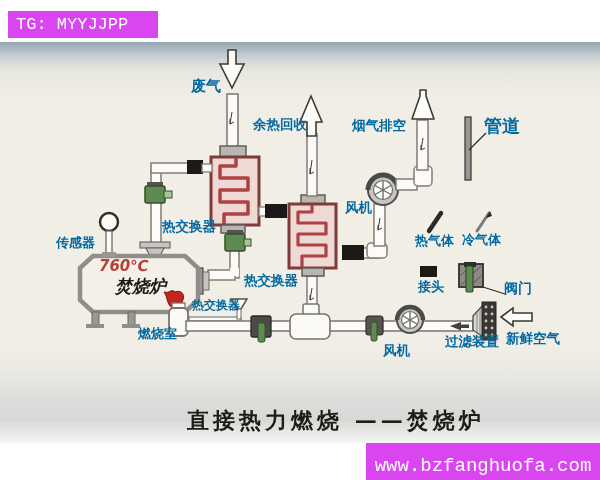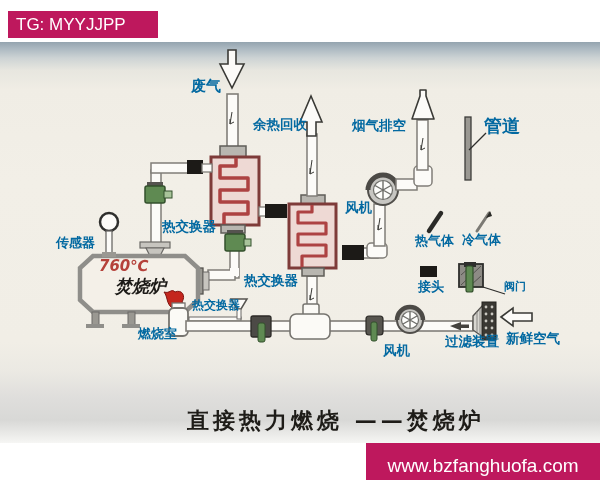--- a/index.html
+++ b/index.html
@@ -1,22 +1,22 @@
 <!DOCTYPE html>
 <html><head>
 <meta charset="utf-8">
 <style>
   html,body{margin:0;padding:0;background:#ffffff;width:600px;height:480px;overflow:hidden;}
   #stage{position:relative;width:600px;height:480px;font-family:"DejaVu Sans",sans-serif;}
   
   .photo{position:absolute;left:0;top:42px;width:600px;height:401px;
     background:linear-gradient(180deg,#94a4af 0px,#aab7c0 6px,#cdd3d4 16px,#e7e6df 28px,
       #f0ede5 48px,#f2efe7 140px,#f1eee6 300px,#ebe9e3 330px,#dfdedc 355px,#d8d8d6 378px,#eeeeec 395px,#f6f6f4 401px);}
-  .banner{position:absolute;background:#be185d;color:#ffffff;display:flex;align-items:center;
-    font-family:Liberation Sans, sans-serif;}
+  .banner{position:absolute;background:#d946ef;color:#ffffff;display:flex;align-items:center;
+    font-family:Liberation Mono, monospace;}
   .banner.top{left:8px;top:11px;width:142px;height:27px;font-size:17px;padding-left:8px;}
   .banner.bottom{left:366px;top:443px;width:234px;height:46px;font-size:19px;justify-content:center;}
   svg{position:absolute;left:0;top:0;}
   .lbl{position:absolute;font-weight:bold;color:#0369a1;font-size:13px;line-height:1;white-space:nowrap;}
   .lbl.red{color:#b5413a;font-style:italic;}
   .lbl.big{font-size:17px;font-style:italic;color:#1c1a17;}
   .caption{position:absolute;font-family:"DejaVu Serif",serif;font-weight:bold;font-size:22px;
     letter-spacing:4px;color:#1e1c18;white-space:nowrap;}
 </style>
 </head>
@@ -162,21 +162,21 @@
   <div class="lbl" style="left:352px;top:119px;font-size:13.5px;">烟气排空</div>
   <div class="lbl" style="left:484px;top:117px;font-size:18px;">管道</div>
   <div class="lbl" style="left:56px;top:236px;">传感器</div>
   <div class="lbl" style="left:162px;top:220px;font-size:13.5px;">热交换器</div>
   <div class="lbl" style="left:244px;top:274px;font-size:13.5px;">热交换器</div>
   <div class="lbl" style="left:345px;top:201px;font-size:13.5px;">风机</div>
   <div class="lbl" style="left:383px;top:344px;font-size:13.5px;">风机</div>
   <div class="lbl" style="left:415px;top:234px;">热气体</div>
   <div class="lbl" style="left:462px;top:233px;">冷气体</div>
   <div class="lbl" style="left:418px;top:280px;">接头</div>
-  <div class="lbl" style="left:504px;top:281px;font-size:11px;">阀门</div>
+  <div class="lbl" style="left:504px;top:281px;font-size:14px;">阀门</div>
   <div class="lbl red" style="left:99px;top:259px;font-size:15px;">760℃</div>
   <div class="lbl big" style="left:115px;top:278px;">焚烧炉</div>
   <div class="lbl" style="left:138px;top:327px;">燃烧室</div>
   <div class="lbl" style="left:192px;top:299px;font-size:12px;">热交换器</div>
   <div class="lbl" style="left:445px;top:335px;font-size:13.5px;">过滤装置</div>
   <div class="lbl" style="left:506px;top:332px;font-size:13.5px;">新鲜空气</div>
 
   <div class="caption" style="left:187px;top:366px;margin-top:40px;">直接热力燃烧 ——焚烧炉</div>
 
   <div class="banner top">TG: MYYJJPP</div>

